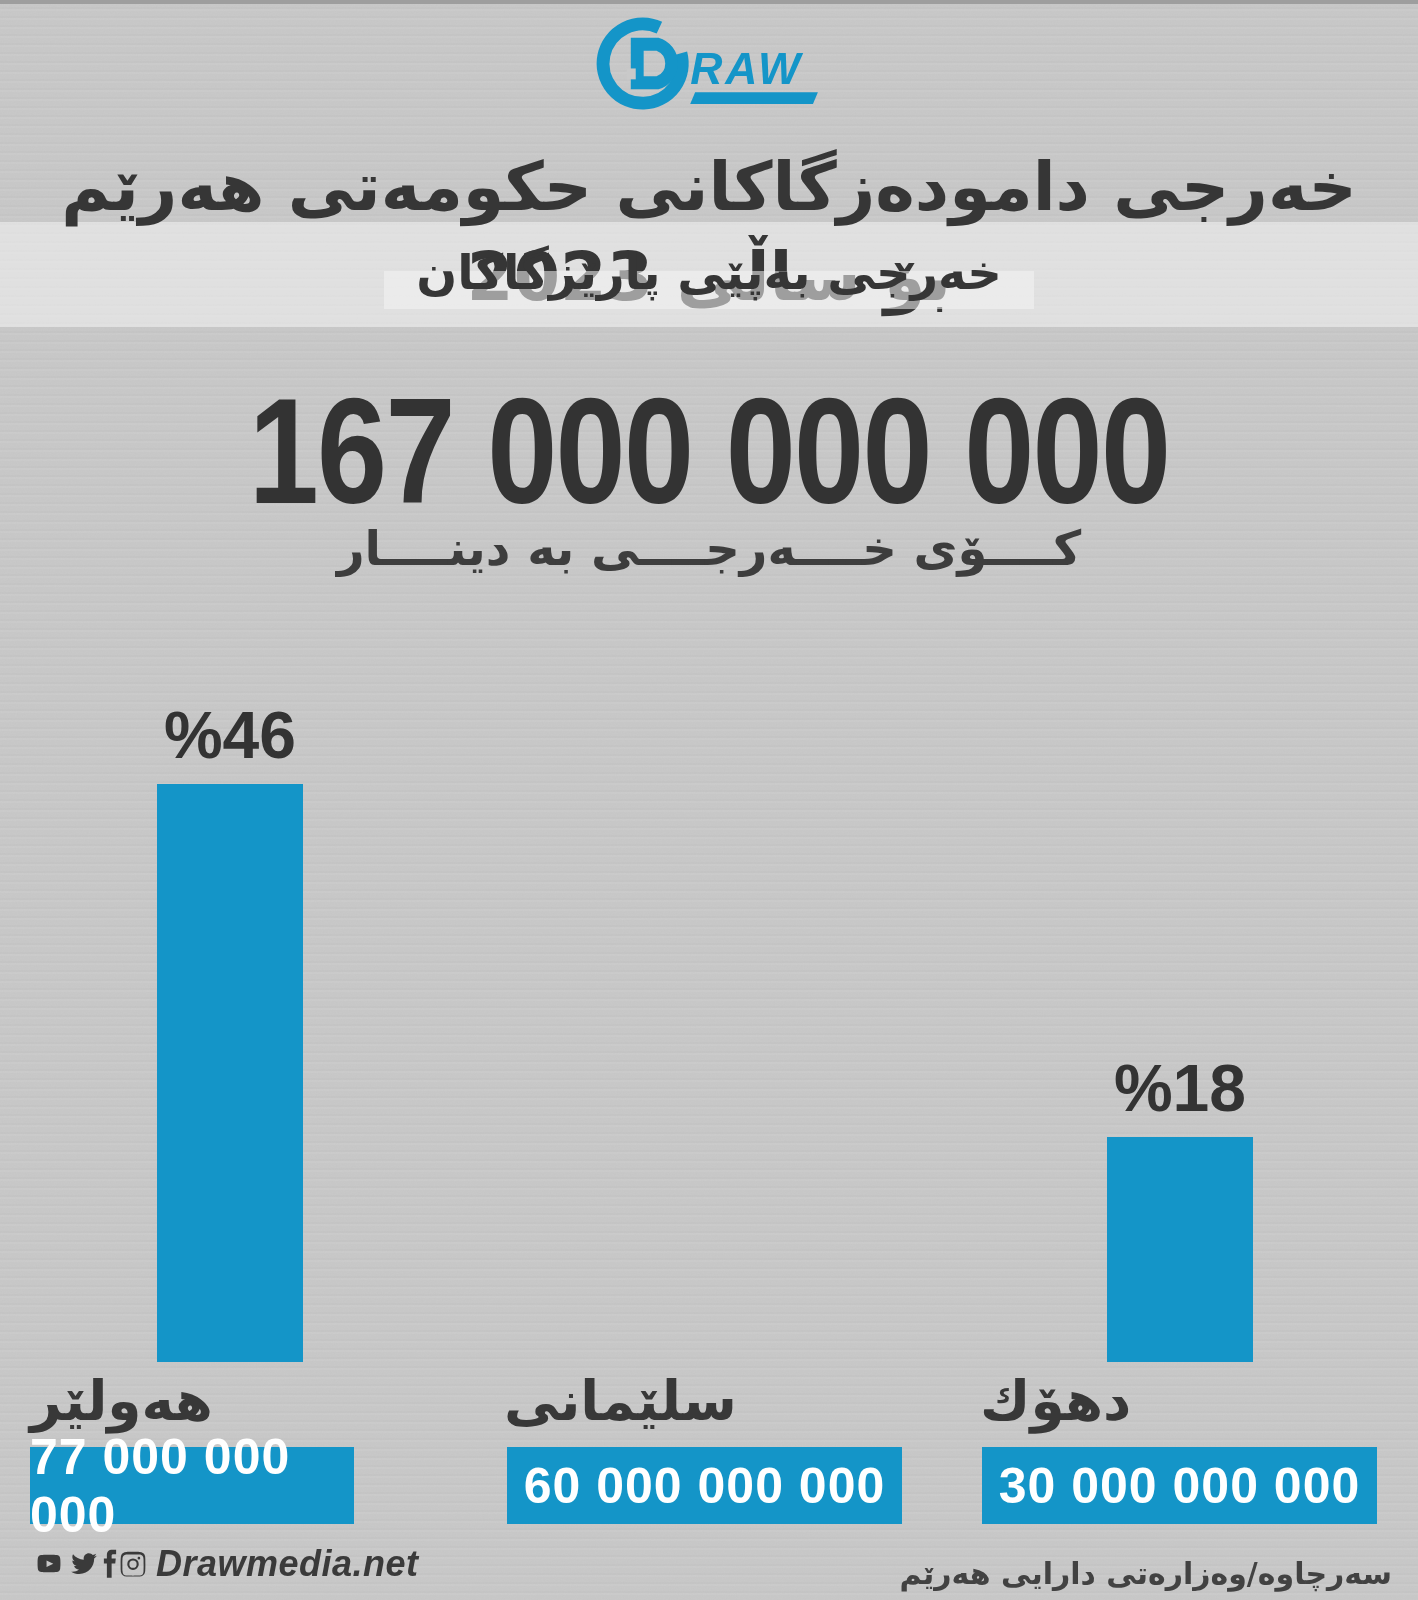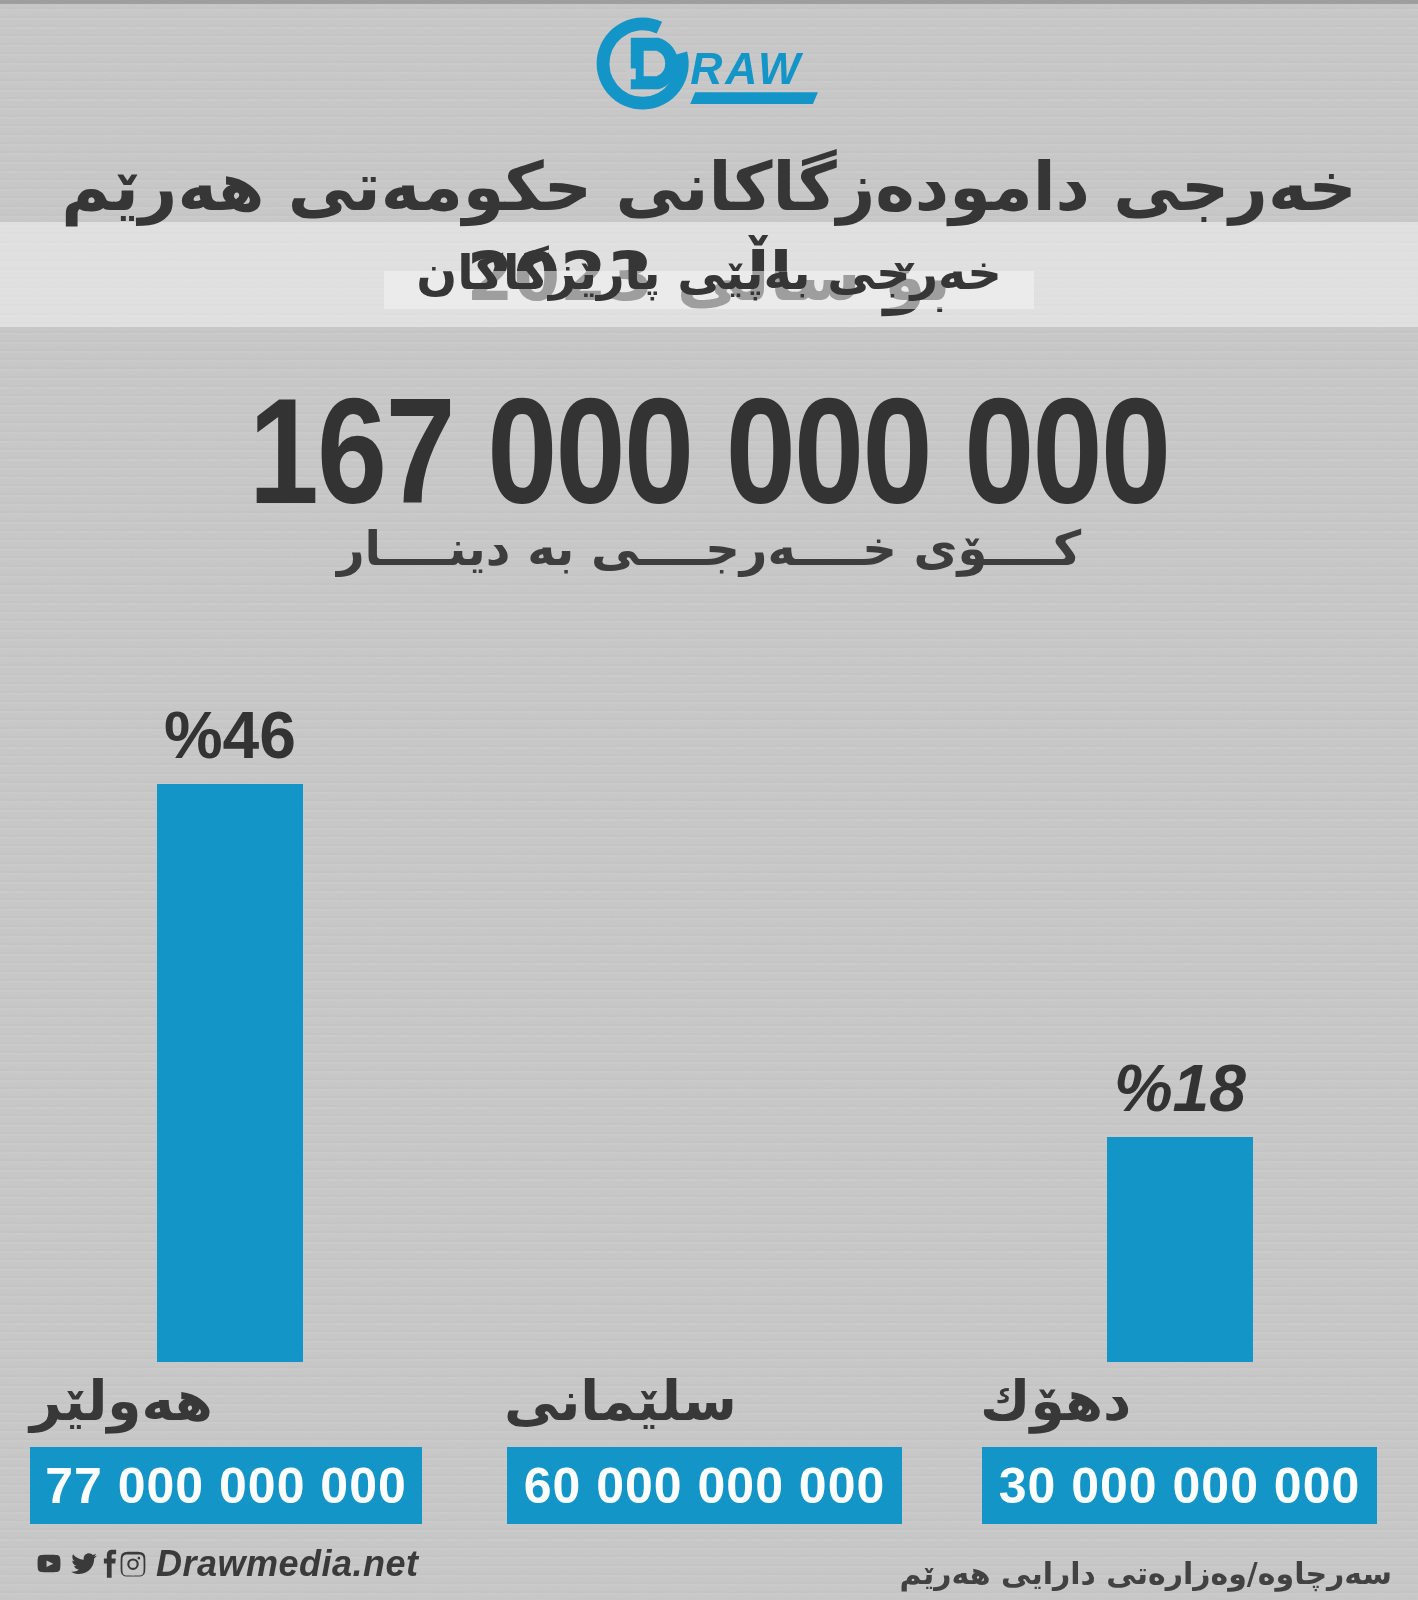--- a/index.html
+++ b/index.html
@@ -42,41 +42,41 @@
   .caption{
     top:516px;text-align:center;color:#3d3d3d;font-weight:bold;font-size:48px;
   }
 
   
   .chart{position:absolute;left:0;top:690px;width:1418px;height:668px;z-index:2;}
   .chart-col{
     position:absolute;bottom:0;width:400px;height:100%;
     display:flex;flex-direction:column;align-items:center;justify-content:flex-end;
   }
-  .chart-col.c0{left:30px;} .chart-col.c1{left:504px;} .chart-col.c2{left:980px;font-style:italic;}
+  .chart-col.c0{left:30px;} .chart-col.c1{left:504px;} .chart-col.c2{left:980px;}
   .pct{
     font-family:"Liberation Sans",sans-serif;font-weight:bold;font-size:66px;
     color:#333;margin-bottom:16px;line-height:1;
   }
   .bar{width:146px;background:var(--accent);}
 
   
   .cat{
     position:absolute;top:1366px;width:400px;text-align:left;z-index:2;
     font-weight:bold;font-size:55px;color:#383838;line-height:1.15;
   }
   .cat.c0{left:30px;} .cat.c1{left:504px;} .cat.c2{left:980px;}
 
   
   .valbox{
     position:absolute;top:1443px;height:77px;background:var(--accent);z-index:2;
     color:#ffffff;font-family:"Liberation Sans",sans-serif;font-weight:bold;font-size:50px;
     display:flex;align-items:center;justify-content:center;letter-spacing:1px;
   }
-  .valbox.b0{left:30px;width:392px;}
+  .valbox.b0{left:30px;width:324px;}
   .valbox.b1{left:507px;width:395px;}
   .valbox.b2{left:982px;width:395px;}
 
   
   .footer-left{
     position:absolute;left:30px;top:1539px;z-index:2;
     display:flex;align-items:center;color:#3a3a3a;font-style:italic;
   }
   .footer-left svg{display:block;fill:#3a3a3a;}
   .site{

